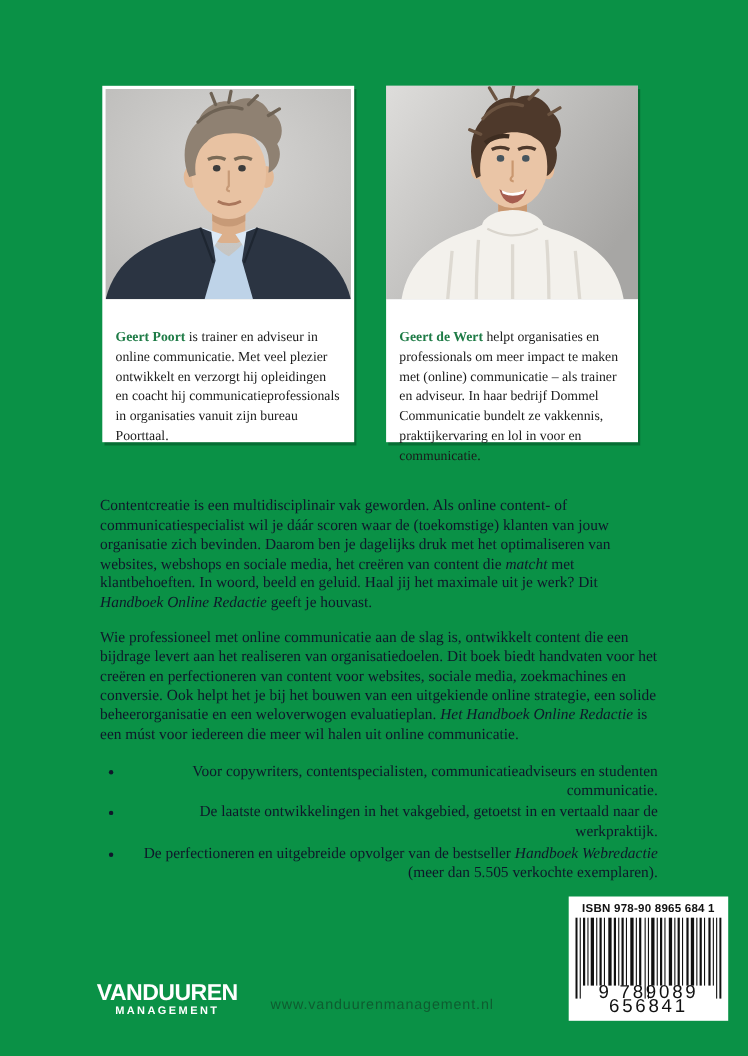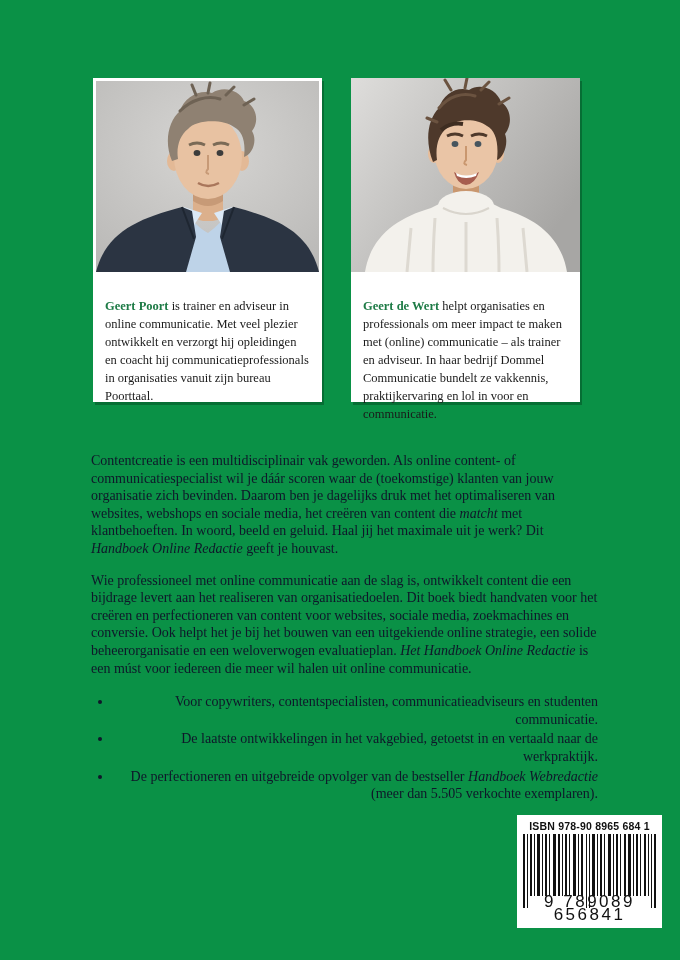--- a/index.html
+++ b/index.html
@@ -203,14 +203,19 @@
         <rect x="117" width="1" height="62"></rect>
           <rect x="121" width="2" height="62"></rect>
         <rect x="125" width="1" height="62"></rect>
           <rect x="128" width="1" height="74"></rect>
         <rect x="131" width="2" height="74"></rect>
       </g>
     </svg>
     <div class="isbn-digits">9 789089 656841</div>
   </div>
 
+  <div class="publisher-logo">
+    <div class="publisher-name">VANDUUREN</div>
+    <div class="publisher-subtitle">MANAGEMENT</div>
+  </div>
+  <div class="website">www.vanduurenmanagement.nl</div>
 
 </div>
 
 </body></html>

